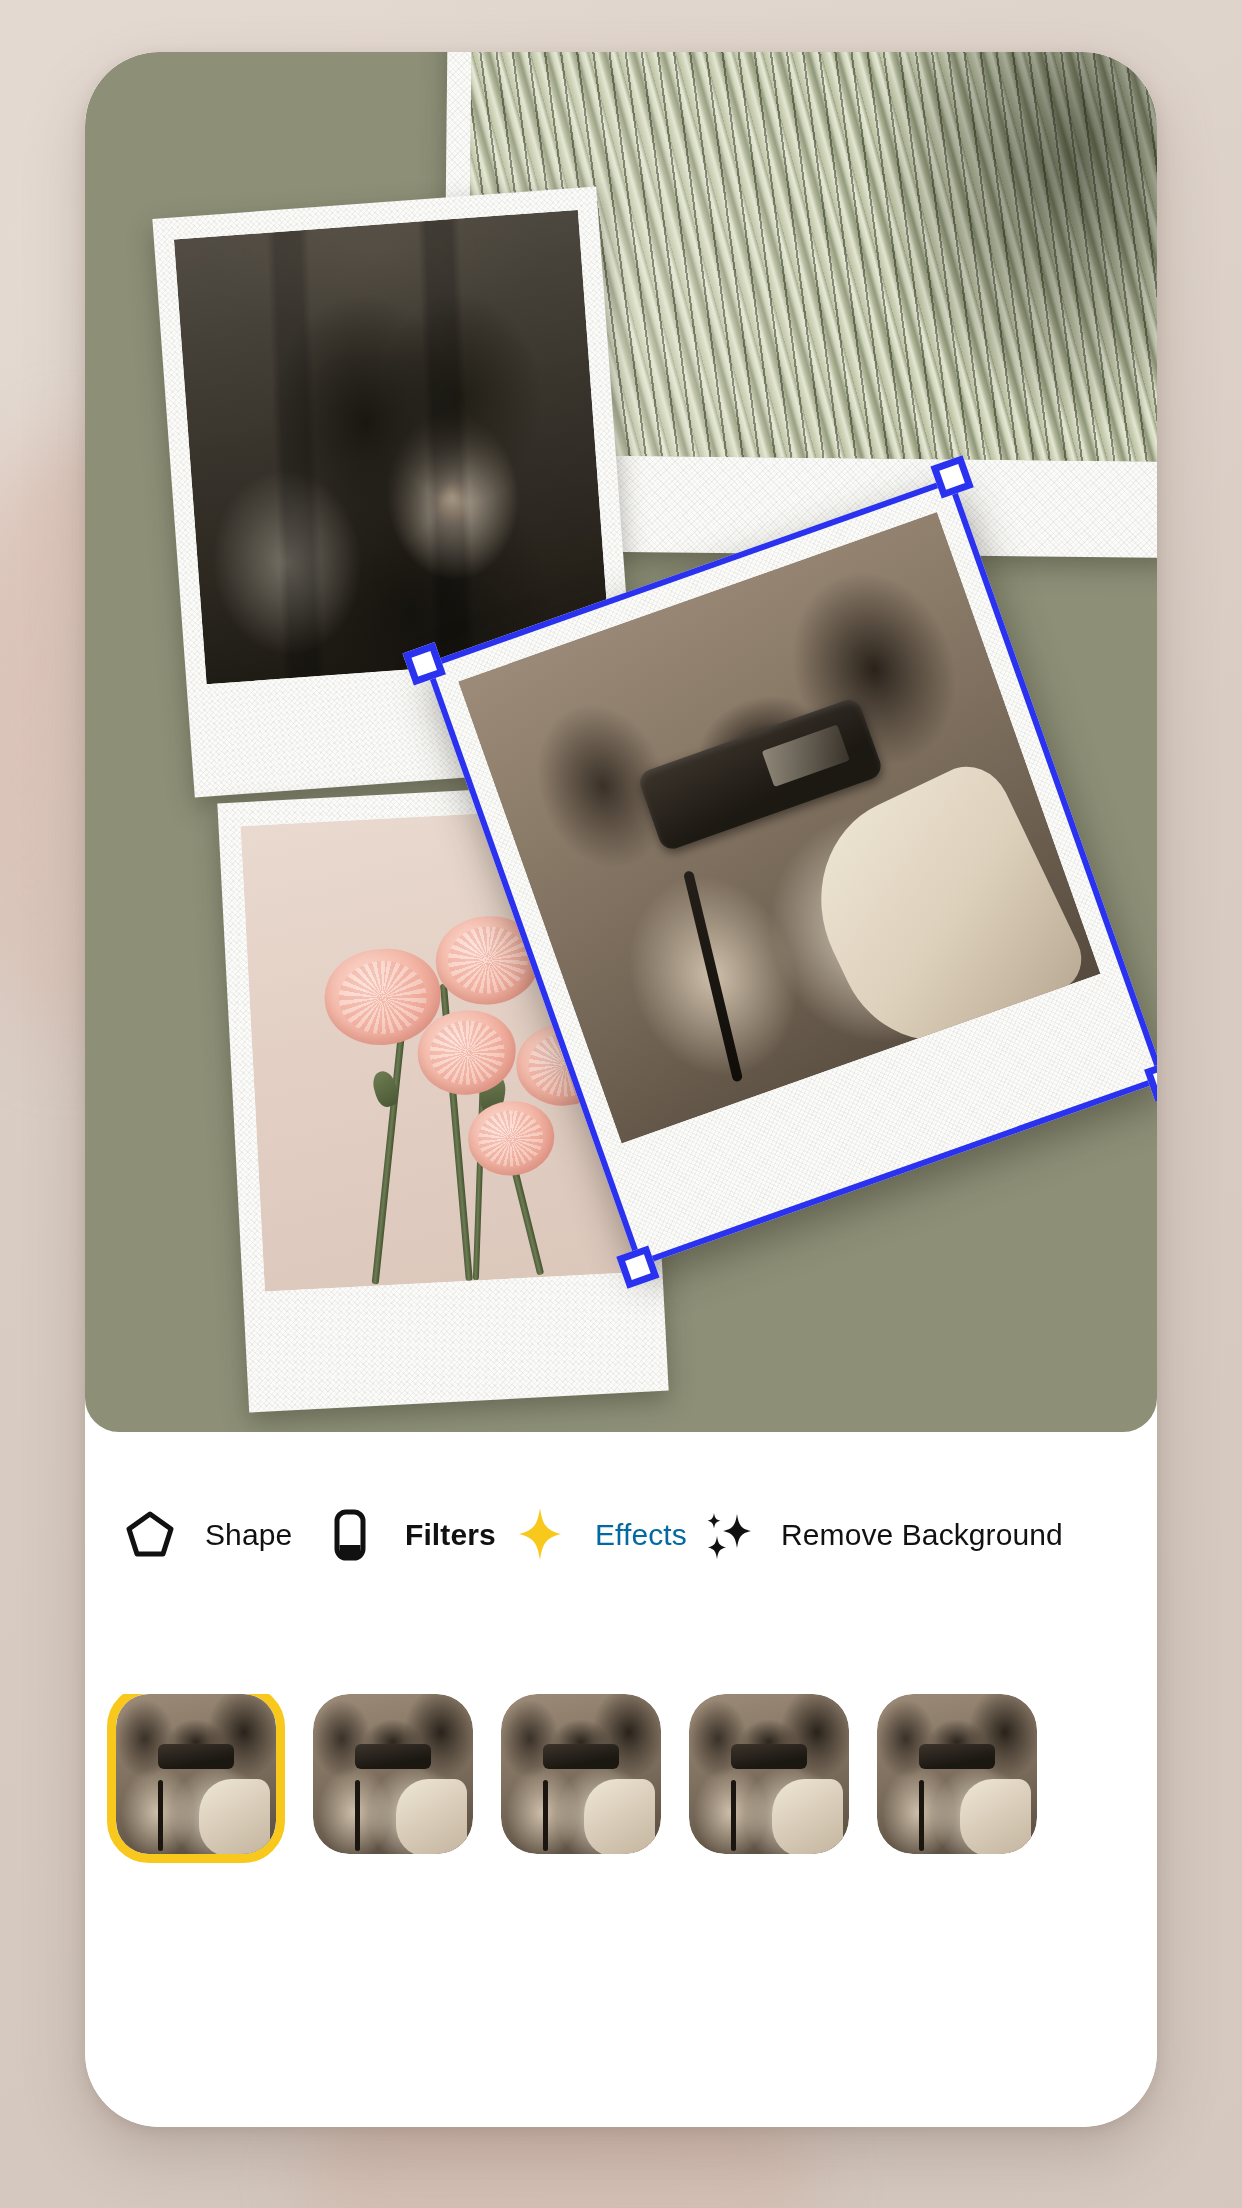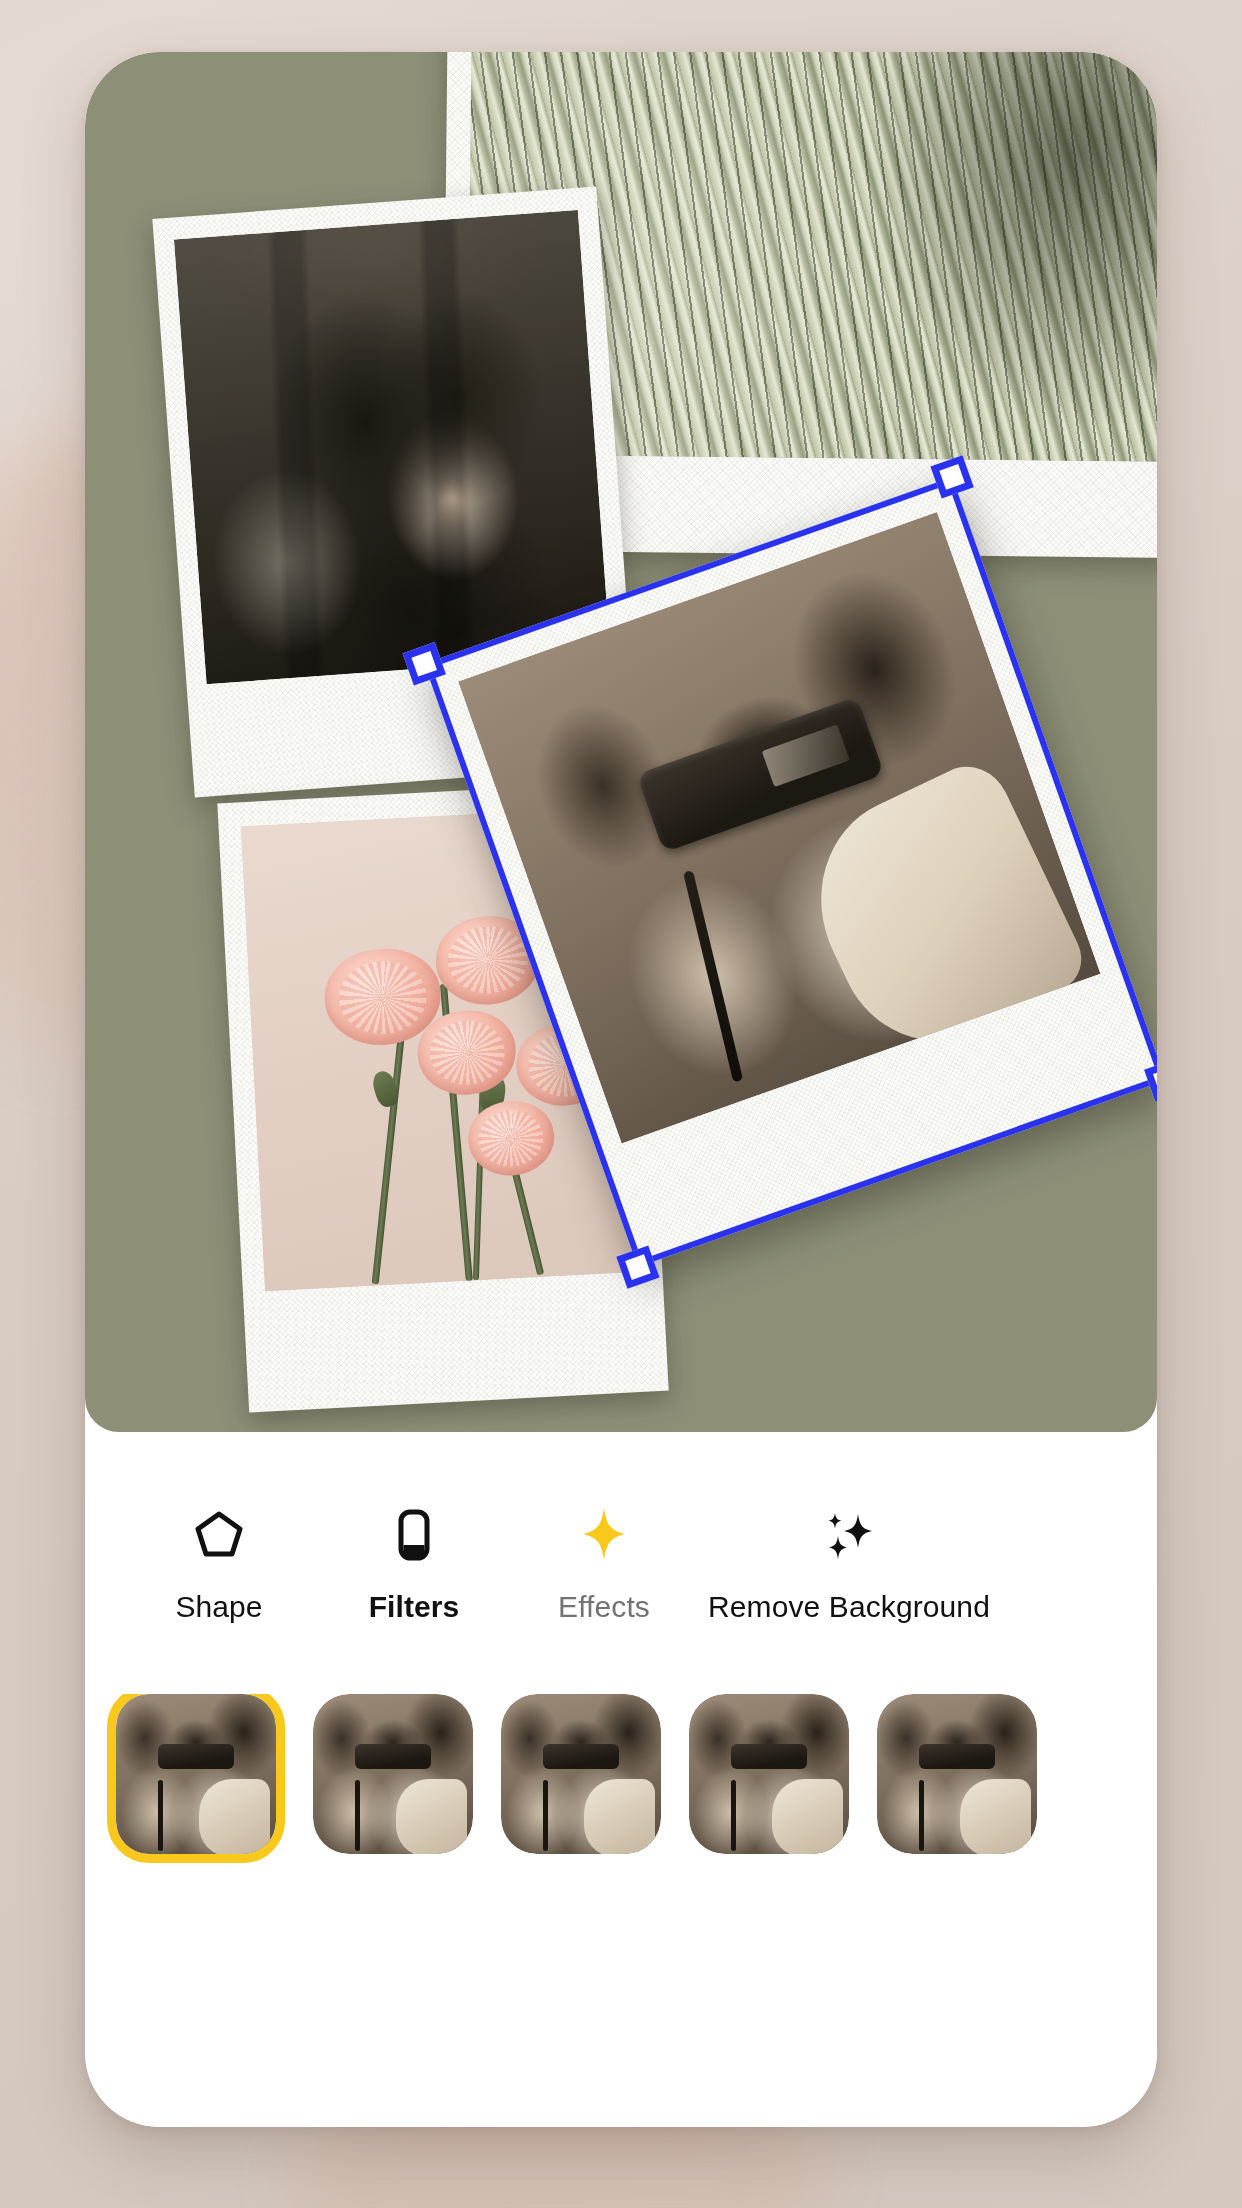--- a/index.html
+++ b/index.html
@@ -266,39 +266,39 @@
     position: absolute;
     left: 0; top: 72px;
     width: 100%;
     display: flex;
     align-items: flex-start;
     padding: 0 34px;
   }
   .tool {
     flex: 0 0 auto;
     display: flex;
-    flex-direction: column;
+    flex-direction: row;
     align-items: center;
     gap: 24px;
     cursor: pointer;
     user-select: none;
   }
   .tool .t-icon {
     width: 62px; height: 62px;
     display: flex;
     align-items: center;
     justify-content: center;
   }
   .tool .t-label {
     font-size: 30px;
     color: #111111;
     letter-spacing: .1px;
     white-space: nowrap;
   }
-  .tool.active .t-label { color: #737373; }
+  .tool.active .t-label { color: #0369a1; }
 
   
   #tool-shape    { width: 200px; }
   #tool-filters  { width: 190px; font-weight: bold; }
   #tool-effects  { width: 190px; }
   #tool-adjust   { width: 190px; }
   #tool-removebg { width: 300px; }
 
   
   #thumb-strip {

